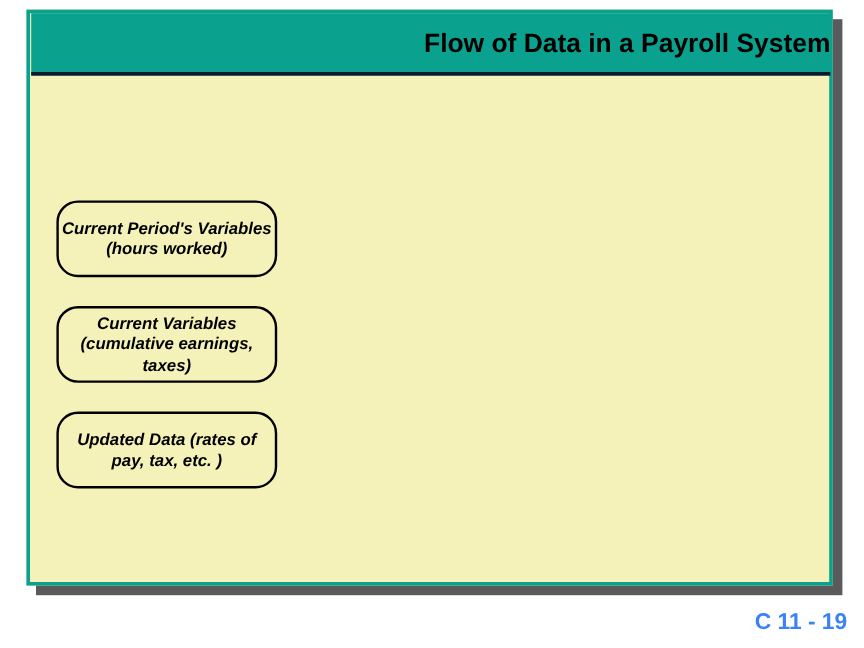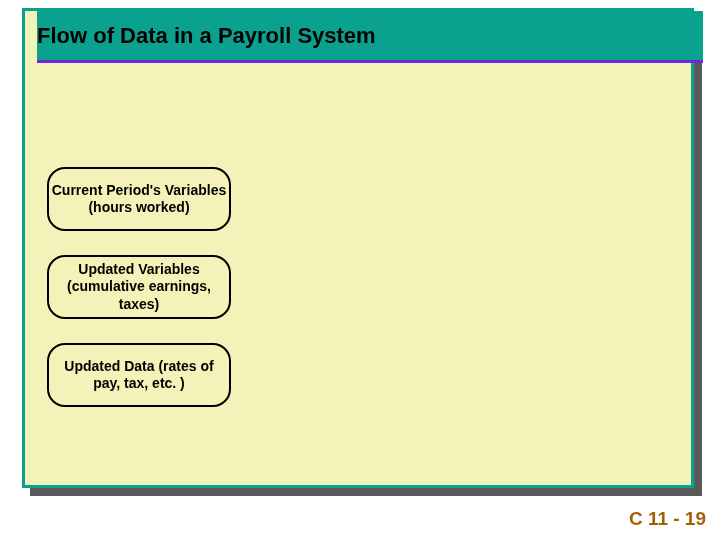--- a/index.html
+++ b/index.html
@@ -30,29 +30,29 @@
     left: 22px;
     top: 8px;
     width: 672px;
     height: 480px;
     background: #f4f2b8;
     border: 3px solid #0aa28f;
     box-sizing: border-box;
   }
   .title-bar {
     position: absolute;
-    left: 12px;
+    left: 1px;
     top: 0;
     width: 100%;
     height: 52px;
     background: #0aa28f;
-    border-bottom: 3px solid #6d28d9;
+    border-bottom: 3px solid #0f172a;
     display: flex;
     align-items: center;
-    justify-content: flex-start;
+    justify-content: flex-end;
     box-sizing: border-box;
   }
   .title-bar span {
     color: #000000;
     font-size: 22px;
     font-weight: bold;
   }
   .node {
     position: absolute;
     left: 22px;
@@ -60,35 +60,36 @@
     height: 64px;
     background: #f4f2b8;
     border: 2px solid #000000;
     border-radius: 18px;
     display: flex;
     align-items: center;
     justify-content: center;
     text-align: center;
     box-sizing: border-box;
     padding: 4px 2px;
+    font-style: italic;
   }
   .node span {
     color: #000000;
     font-size: 14px;
     font-weight: bold;
     line-height: 1.25;
   }
   .node-1 { top: 156px; }
   .node-2 { top: 244px; }
   .node-3 { top: 332px; }
   .pagenum {
     position: absolute;
     right: 14px;
     bottom: 10px;
-    color: #a16207;
+    color: #3b82f6;
     font-size: 19px;
     font-weight: bold;
   }
 </style>
 </head>
 <body>
 
 <div class="slide">
 
   <div class="panel-shadow"></div>
@@ -97,21 +98,21 @@
 
     <div class="title-bar">
       <span>Flow of Data in a Payroll System</span>
     </div>
 
     <div class="node node-1">
       <span>Current Period's Variables (hours worked)</span>
     </div>
 
     <div class="node node-2">
-      <span>Updated Variables (cumulative earnings, taxes)</span>
+      <span>Current Variables (cumulative earnings, taxes)</span>
     </div>
 
     <div class="node node-3">
       <span>Updated Data (rates of pay, tax, etc. )</span>
     </div>
 
   </div>
 
   <div class="pagenum">C 11 - 19</div>
 

